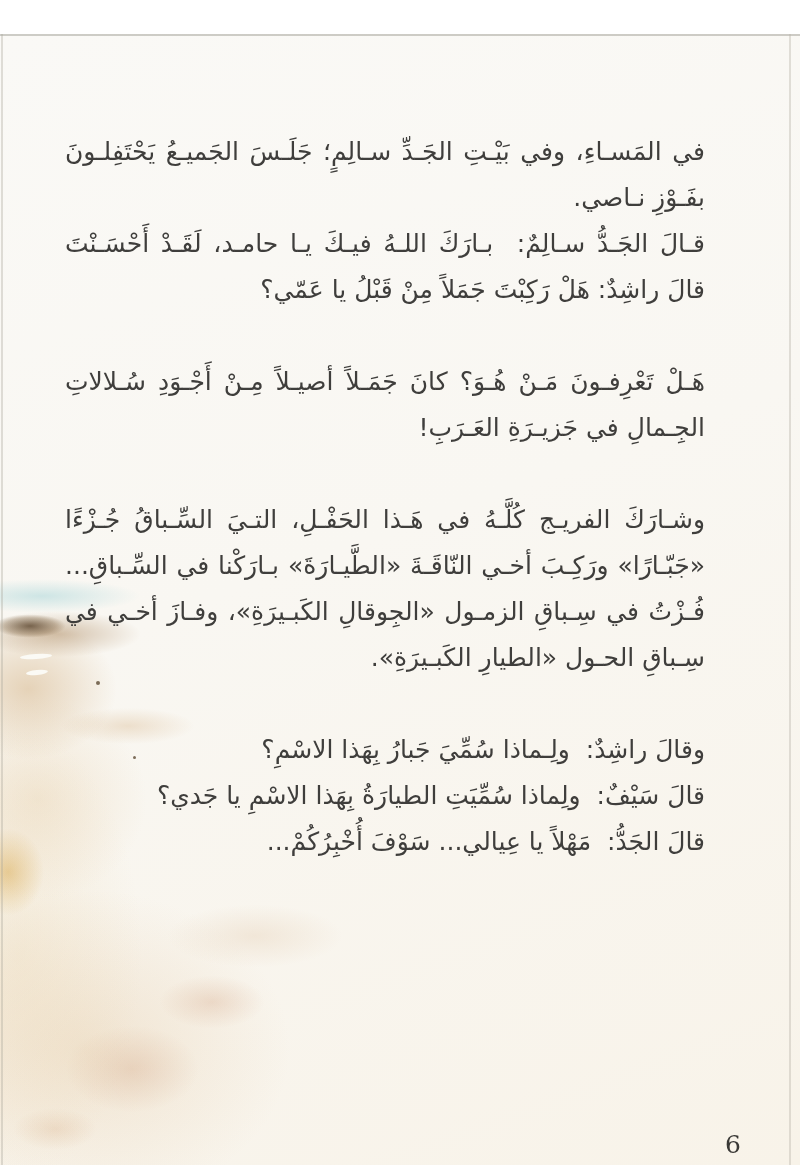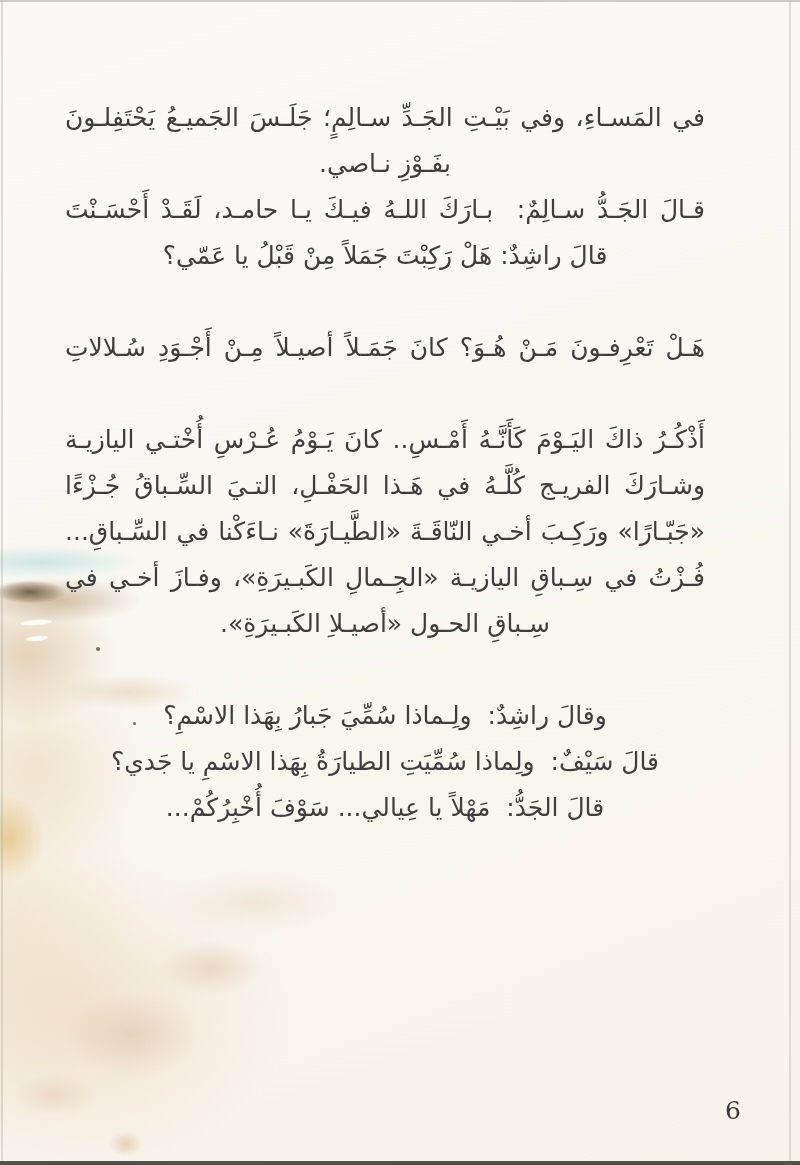--- a/index.html
+++ b/index.html
@@ -11,20 +11,21 @@
     height: 1165px;
     overflow: hidden;
     position: relative;
     font-family: "DejaVu Sans", sans-serif;
   }
   .page {
     position: absolute;
     inset: 0;
     background:
       linear-gradient(160deg, rgba(250,249,246,1) 0%, rgba(249,247,242,1) 45%, rgba(248,243,233,1) 100%);
+    margin-top: 34px;
   }
   
   .edge-top    { position:absolute; left:0; top:0; width:100%; height:2px;  background:rgba(150,148,140,0.45); }
   .edge-left   { position:absolute; left:1px; top:0; width:2px; height:100%; background:rgba(170,166,156,0.35); }
   .edge-right  { position:absolute; left:789px; top:0; width:2px; height:100%; background:rgba(185,181,170,0.40); }
   .edge-bottom { position:absolute; left:0; top:1161px; width:100%; height:4px; background:#55524c; }
 
   
   .stains {
     position: absolute;
@@ -73,21 +74,21 @@
     top: 95px;
     direction: rtl;
     color: #3f3e3c;
     font-size: 25px;
     font-family: "DejaVu Sans", sans-serif;
   }
   .line {
     margin: 0;
     height: 46px;
     line-height: 46px;
-    text-align: center;
+    text-align: right;
     white-space: nowrap;
     overflow: visible;
   }
   .line.full {
     white-space: normal;
     text-align: justify;
     text-align-last: justify;
   }
   .line.spacer { height: 46px; }
 
@@ -118,26 +119,26 @@
   <div class="edge-right"></div>
   <div class="edge-bottom"></div>
 
   <main class="text-block">
     <p class="line full">في المَسـاءِ، وفي بَيْـتِ الجَـدِّ سـالِمٍ؛ جَلَـسَ الجَميـعُ يَحْتَفِلـونَ</p>
     <p class="line">بفَـوْزِ نـاصي.</p>
     <p class="line full">قـالَ الجَـدُّ سـالِمٌ:&nbsp; بـارَكَ اللـهُ فيـكَ يـا حامـد، لَقَـدْ أَحْسَـنْتَ</p>
     <p class="line">قالَ راشِدٌ: هَلْ رَكِبْتَ جَمَلاً مِنْ قَبْلُ يا عَمّي؟</p>
     <div class="line spacer"></div>
     <p class="line full">هَـلْ تَعْرِفـونَ مَـنْ هُـوَ؟ كانَ جَمَـلاً أصيـلاً مِـنْ أَجْـوَدِ سُـلالاتِ</p>
+    <p class="line">الجِـمالِ في جَزيـرَةِ العَـرَبِ!</p>
     <div class="line spacer"></div>
-    <p class="line full">أَذْكُـرُ ذاكَ اليَـوْمَ كَأَنَّـهُ أَمْـسِ.. كانَ يَـوْمُ عُـرْسِ أُخْتـي اليازيـة</p>
     <p class="line full">وشـارَكَ الفريـج كُلَّـهُ في هَـذا الحَفْـلِ، التـيَ السِّـباقُ جُـزْءًا</p>
-    <p class="line full">«جَبّـارًا» ورَكِـبَ أخـي النّاقَـةَ «الطَّيـارَةَ» نـاءَكْنا في السِّـباقِ...</p>
-    <p class="line full">فُـزْتُ في سِـباقِ اليازيـة «الجِـمالِ الكَبـيرَةِ»، وفـازَ أخـي في</p>
-    <p class="line">سِـباقِ الحـول «أصيـلاِ الكَبـيرَةِ».</p>
+    <p class="line full">«جَبّـارًا» ورَكِـبَ أخـي النّاقَـةَ «الطَّيـارَةَ» بـارَكْنا في السِّـباقِ...</p>
+    <p class="line full">فُـزْتُ في سِـباقِ الزمـول «الجِوقالِ الكَبـيرَةِ»، وفـازَ أخـي في</p>
+    <p class="line">سِـباقِ الحـول «الطيارِ الكَبـيرَةِ».</p>
     <div class="line spacer"></div>
     <p class="line">وقالَ راشِدٌ:&nbsp; ولِـماذا سُمِّيَ جَبارُ بِهَذا الاسْمِ؟</p>
     <p class="line">قالَ سَيْفٌ:&nbsp; ولِماذا سُمِّيَتِ الطيارَةُ بِهَذا الاسْمِ يا جَدي؟</p>
     <p class="line">قالَ الجَدُّ:&nbsp; مَهْلاً يا عِيالي... سَوْفَ أُخْبِرُكُمْ...</p>
   </main>
 
   <div class="page-number">6</div>
 </div>
 
 </body></html>

